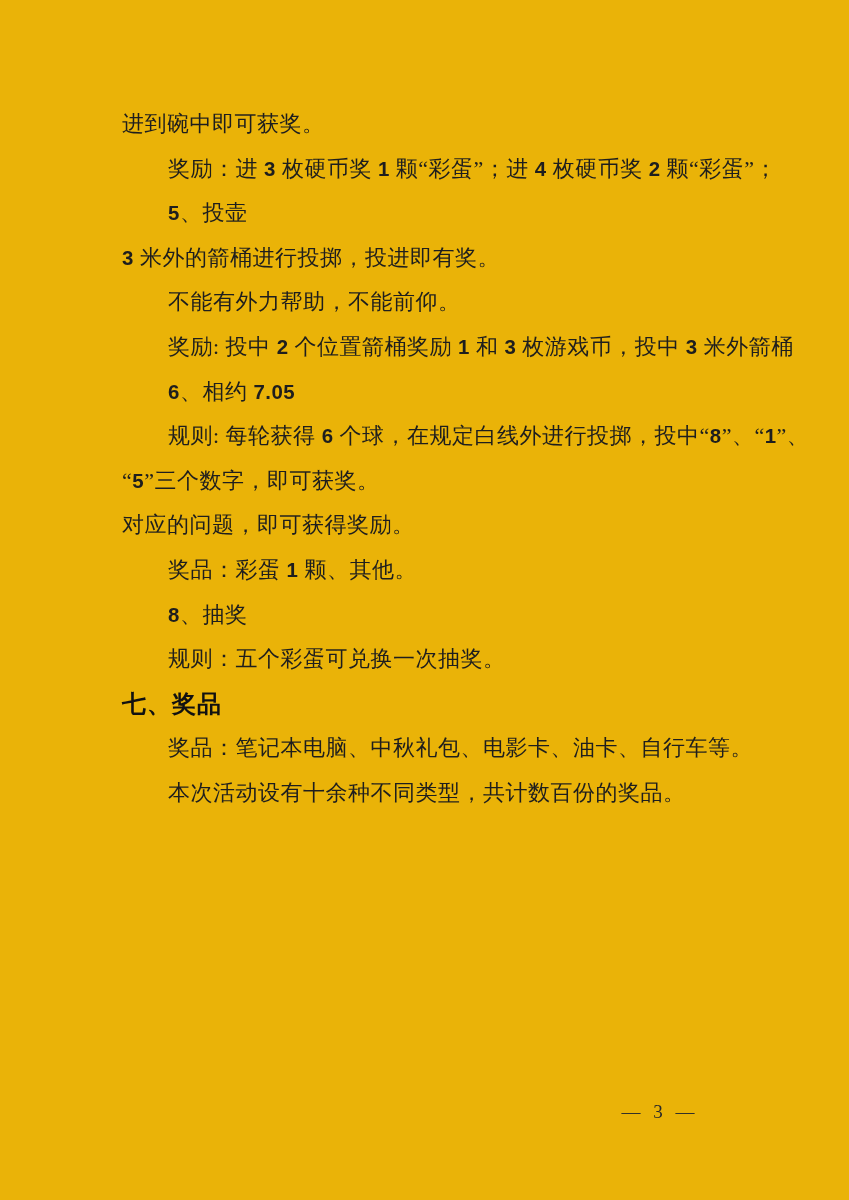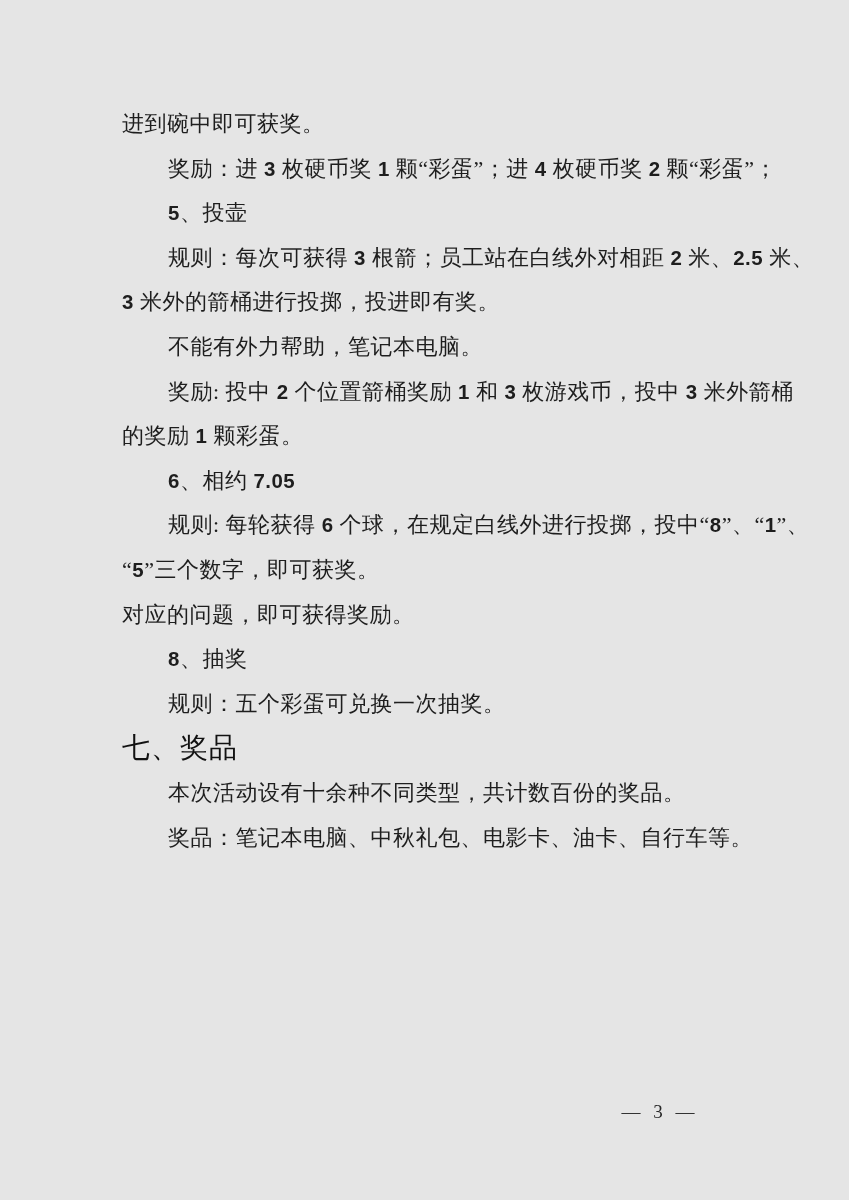--- a/index.html
+++ b/index.html
@@ -4,21 +4,21 @@
 <style>
   html, body {
     margin: 0;
     padding: 0;
     background: #ffffff;
   }
   .page {
     position: relative;
     width: 849px;
     height: 1200px;
-    background: #e5e5e5;
+    background: #eab308;
     overflow: hidden;
     font-family: "Liberation Serif", "DejaVu Serif", serif;
   }
   .body-text {
     position: absolute;
     left: 122px;
     top: 102px;
     width: 616px;
     color: #1e1e1e;
   }
@@ -27,22 +27,22 @@
     line-height: 44.6px;
     font-size: 22px;
     white-space: nowrap;
     letter-spacing: 0.5px;
   }
   .line.indent {
     padding-left: 46px;
   }
   .line.heading {
     font-family: "Liberation Sans", "DejaVu Sans", sans-serif;
-    font-weight: 400;
-    font-size: 28px;
+    font-weight: 700;
+    font-size: 24px;
     color: #111111;
     letter-spacing: 1px;
   }
   .latin {
     font-family: "Liberation Sans", "DejaVu Sans", sans-serif;
     font-weight: 600;
     font-size: 0.93em;
   }
   .footer {
     position: absolute;
@@ -59,29 +59,28 @@
   }
 </style>
 </head>
 <body>
 
 <div class="page">
   <div class="body-text">
       <div class="line">进到碗中即可获奖。</div>
       <div class="line indent">奖励：进 <span class="latin">3</span> 枚硬币奖 <span class="latin">1</span> 颗“彩蛋”；进 <span class="latin">4</span> 枚硬币奖 <span class="latin">2</span> 颗“彩蛋”；</div>
       <div class="line indent"><span class="latin">5</span>、投壶</div>
-      <div class="line indent">规则：每次可获得 <span class="latin">3</span> 根箭；员工站在白线外对相距 <span class="latin">2</span> 米、<span class="latin">2.5</span> 米、</div>
       <div class="line"><span class="latin">3</span> 米外的箭桶进行投掷，投进即有奖。</div>
-      <div class="line indent">不能有外力帮助，笔记本电脑。</div>
+      <div class="line indent">不能有外力帮助，不能前仰。</div>
       <div class="line indent">奖励: 投中 <span class="latin">2</span> 个位置箭桶奖励 <span class="latin">1</span> 和 <span class="latin">3</span> 枚游戏币，投中 <span class="latin">3</span> 米外箭桶</div>
-      <div class="line">的奖励 <span class="latin">1</span> 颗彩蛋。</div>
       <div class="line indent"><span class="latin">6</span>、相约 <span class="latin">7.05</span></div>
       <div class="line indent">规则: 每轮获得 <span class="latin">6</span> 个球，在规定白线外进行投掷，投中“<span class="latin">8</span>”、“<span class="latin">1</span>”、</div>
       <div class="line">“<span class="latin">5</span>”三个数字，即可获奖。</div>
       <div class="line">对应的问题，即可获得奖励。</div>
+      <div class="line indent">奖品：彩蛋 <span class="latin">1</span> 颗、其他。</div>
       <div class="line indent"><span class="latin">8</span>、抽奖</div>
       <div class="line indent">规则：五个彩蛋可兑换一次抽奖。</div>
       <div class="line heading">七、奖品</div>
+      <div class="line indent">奖品：笔记本电脑、中秋礼包、电影卡、油卡、自行车等。</div>
       <div class="line indent">本次活动设有十余种不同类型，共计数百份的奖品。</div>
-      <div class="line indent">奖品：笔记本电脑、中秋礼包、电影卡、油卡、自行车等。</div>
     </div>
   <div class="footer">— 3 —</div>
 </div>
 
 </body></html>

